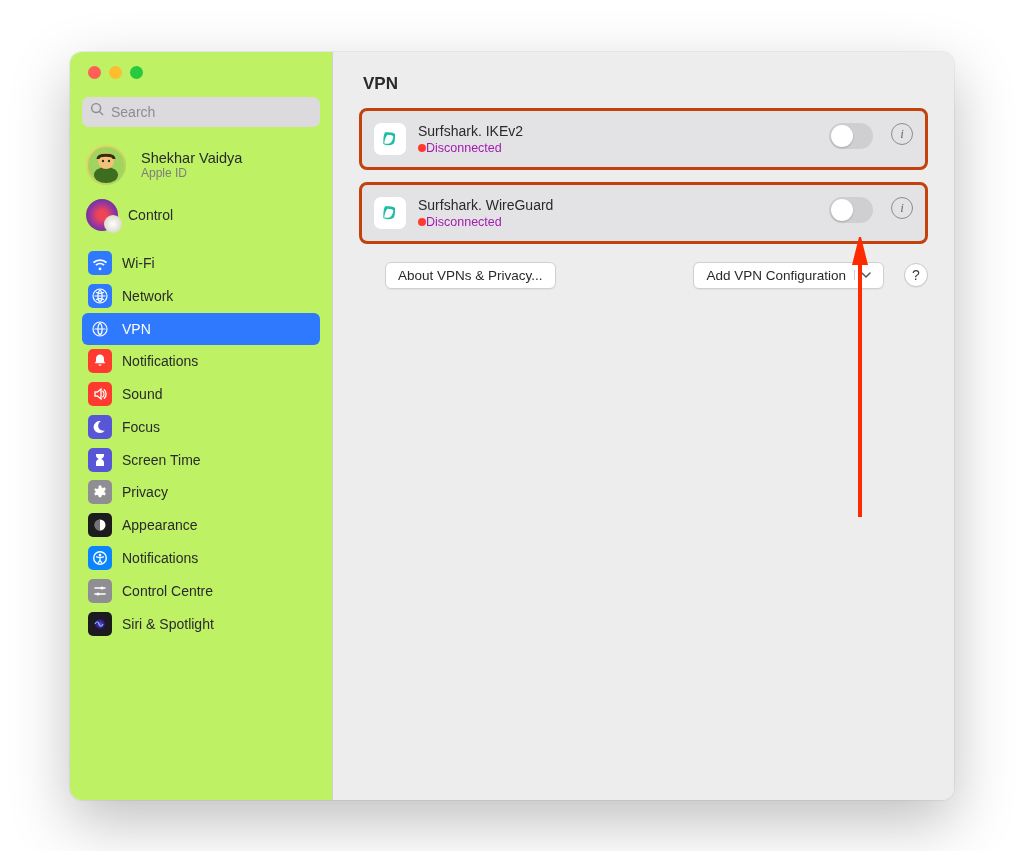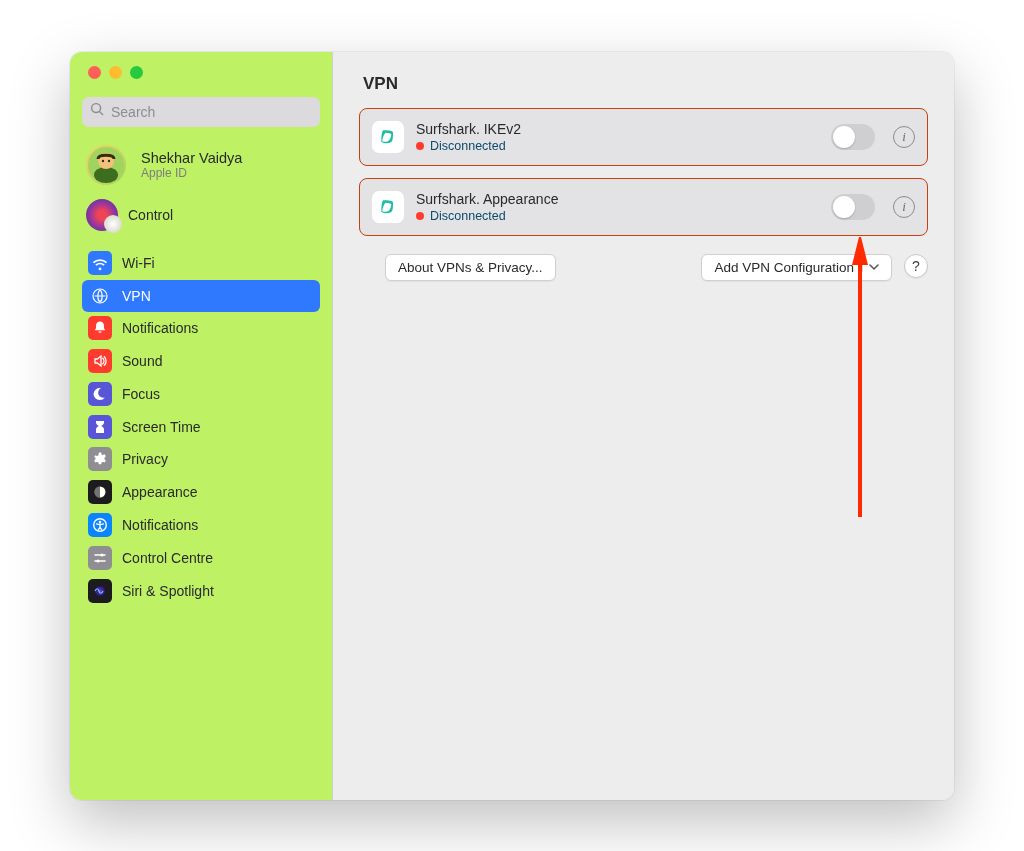--- a/index.html
+++ b/index.html
@@ -101,50 +101,50 @@
     .main-header {
       padding: 22px 30px 10px 30px;
     }
     .main-title { font-size: 17px; font-weight: 700; color: #2a2a2c; }
     .main-content { padding: 4px 26px; }
     .vpn-list {
       display: flex; flex-direction: column; gap: 12px; margin-bottom: 18px;
     }
     .vpn-row {
       background: #e3e2e4; border-radius: 8px;
-      padding: 12px 12px; display: flex; align-items: center; gap: 12px;
-      border: 1px solid #c2410c;
+      padding: 12px 12px; display: flex; gap: 12px;
+      border: 3px solid #c2410c;
     }
     .vpn-app-icon {
       width: 32px; height: 32px; border-radius: 7px; background: #fff;
       display:flex;align-items:center;justify-content:center;flex-shrink:0;
     }
     .vpn-app-icon svg{ width:20px;height:20px; }
     .vpn-text { flex: 1; display: flex; flex-direction: column; gap: 2px; }
     .vpn-name { font-size: 14px; color: #2a2a2c; }
-    .vpn-status { display: flex; align-items: center; gap: 6px; font-size: 12.5px; color: #0c4a6e; }
+    .vpn-status { display: flex; align-items: center; font-size: 12.5px; color: #a21caf; }
     .dot { width: 8px; height: 8px; border-radius: 50%; }
     .dot.red { background: #ff3b30; }
     .toggle {
       width: 44px; height: 26px; border-radius: 13px; background: #cfced1;
       position: relative; cursor: pointer;
     }
     .toggle::after {
       content: ""; position: absolute; width: 22px; height: 22px; background: #fff;
       border-radius: 50%; top: 2px; left: 2px; box-shadow: 0 1px 2px rgba(0,0,0,0.2);
     }
     .info-btn {
       width: 22px; height: 22px; border-radius: 50%; border: 1.5px solid #8c8c91;
       display: flex; align-items: center; justify-content: center;
       color: #6b6b6f; font-style: italic; font-family: Georgia, serif;
       font-size: 13px; cursor: pointer;
       margin-left: 6px;
     }
     .actions {
-      display: flex; align-items: flex-start; gap: 12px; padding-left: 26px;
+      display: flex; align-items: center; gap: 20px; padding-left: 26px;
     }
     .btn {
       background: #fff; border: 1px solid #d0cfd1; border-radius: 6px;
       padding: 5px 12px; font-size: 13.5px; color: #2a2a2c;
       box-shadow: 0 1px 1px rgba(0,0,0,0.05); cursor: default;
       display:flex;align-items:center;gap:6px;
     }
     .btn .chev { border-left:1px solid #d0cfd1; padding-left:6px;margin-left:2px;display:flex;align-items:center;}
     .help-btn {
       width: 24px; height: 24px; border-radius: 50%; border: 1px solid #c8c7c9;
@@ -206,20 +206,28 @@
     <div id="nav-groups">
         <div class="section">
           <div class="nav-item">
             <div class="nav-icon" style="background: rgb(47, 121, 255);">
               <svg viewBox="0 0 16 16">
                 <path d="M8 12.5a1.4 1.4 0 110 2.8 1.4 1.4 0 010-2.8zM3.3 9.5a7 7 0 019.4 0l-1.3 1.3a5.2 5.2 0 00-6.8 0zM.8 7a10.5 10.5 0 0114.4 0l-1.3 1.3a8.7 8.7 0 00-11.8 0z"></path>
               </svg>
             </div>
             <span>Wi-Fi</span>
           </div>
+          <div class="nav-item">
+            <div class="nav-icon" style="background: rgb(47, 121, 255);">
+              <svg viewBox="0 0 16 16">
+                <path d="M8 1a7 7 0 110 14A7 7 0 018 1zm0 1.4c-.9 0-2.1 2.2-2.1 5.6s1.2 5.6 2.1 5.6 2.1-2.2 2.1-5.6S8.9 2.4 8 2.4zM2.6 8h10.8M4 4.3c1 .6 2.4 1 4 1s3-.4 4-1M4 11.7c1-.6 2.4-1 4-1s3 .4 4 1" stroke="#fff" stroke-width="1.2" fill="none"></path>
+              </svg>
+            </div>
+            <span>Network</span>
+          </div>
           <div class="nav-item selected">
             <div class="nav-icon" style="background: rgb(47, 121, 255);">
               <svg viewBox="0 0 16 16">
                 <path d="M8 1a7 7 0 110 14A7 7 0 018 1zm0 1.4c-.9 0-2.1 2.2-2.1 5.6s1.2 5.6 2.1 5.6 2.1-2.2 2.1-5.6S8.9 2.4 8 2.4zM2.6 8h10.8" stroke="#fff" stroke-width="1.2" fill="none"></path>
               </svg>
             </div>
             <span>VPN</span>
           </div>
         </div>
         <div class="section">
@@ -337,21 +345,21 @@
             <div class="info-btn">i</div>
           </div>
           <div class="vpn-row">
             <div class="vpn-app-icon">
               <svg viewBox="0 0 24 24">
                 <path d="M6 4c6 0 10 0 12 2 0 6 0 10-2 12-4 2-8 2-12 0 0-6 0-10 2-14z" fill="#1ebea5"></path>
                 <path d="M9 7c4 0 6 1 7 2-1 5-2 7-4 8-3 1-5 1-7 0 1-5 2-8 4-10z" fill="#fff"></path>
               </svg>
             </div>
             <div class="vpn-text">
-              <div class="vpn-name">Surfshark. Appearance</div>
+              <div class="vpn-name">Surfshark. WireGuard</div>
               <div class="vpn-status">
                 <span class="dot red"></span>
                 <span>Disconnected</span>
               </div>
             </div>
             <div class="toggle"></div>
             <div class="info-btn">i</div>
           </div>
         </div>
       <div class="actions">

